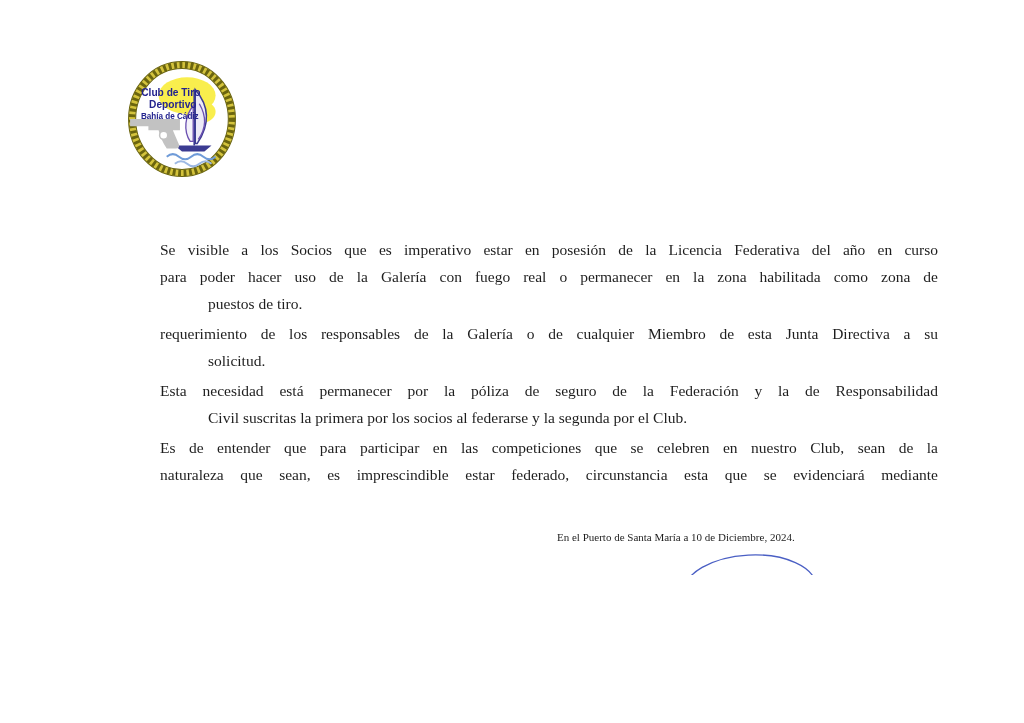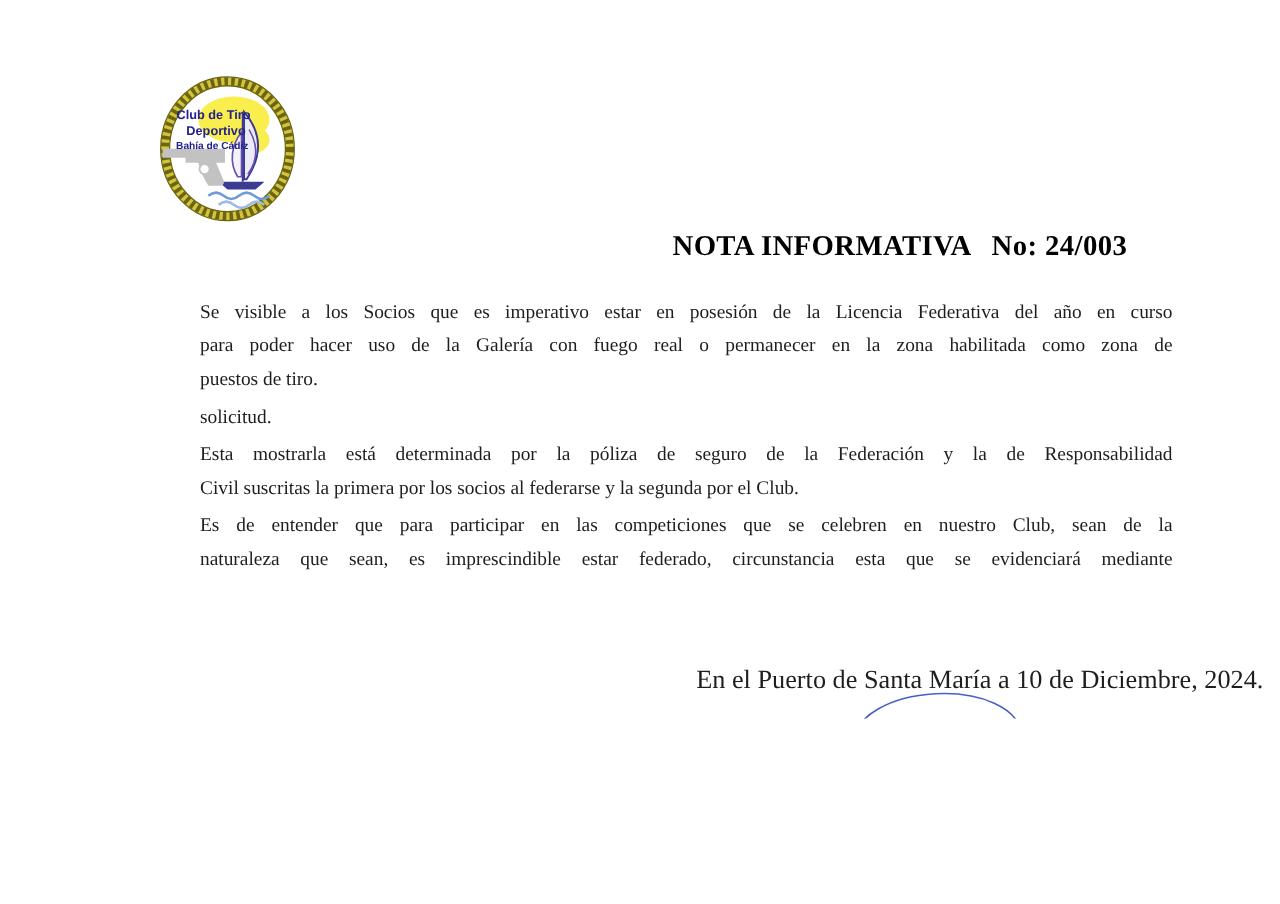--- a/index.html
+++ b/index.html
@@ -37,26 +37,26 @@
     position: absolute;
     left: 160px;
     top: 236px;
     width: 778px;
     font-size: 15.5px;
     line-height: 27px;
     color: #1e1e1e;
   }
   .body-text p { margin-bottom: 3px; }
   .jline { text-align: justify; text-align-last: justify; }
-  .lline { text-align: left; }
+  .lline { text-align: left; margin-left: 48px; }
   .dateline {
     position: absolute;
     left: 557px;
     top: 531px;
-    font-size: 21px;
+    font-size: 11px;
     color: #1e1e1e;
     white-space: nowrap;
   }
   .signature {
     position: absolute;
     left: 678px;
     top: 551px;
     width: 188px;
     height: 86px;
   }
@@ -109,35 +109,33 @@
     <path d="M48,103 q6,-5 12,0 t12,0 t12,0" fill="none" stroke-width="2" stroke="#9db9e4"></path>
 
     <path d="M4,59 L53,59 L53,70 L46,70 L52,84 Q53,88 49,88 L40,88 Q34,79 32,70 L22,70 L22,66 L4,66 Z" fill="#c2c2c2"></path>
     <circle cx="37" cy="75" r="4" fill="#ffffff" stroke="#c2c2c2" stroke-width="1.5"></circle>
 
     <text x="44" y="36" font-size="10" text-anchor="middle" fill="#23238e">Club de Tiro</text>
     <text x="46" y="48" font-size="10" text-anchor="middle" fill="#23238e">Deportivo</text>
     <text x="43" y="59" font-size="8" text-anchor="middle" fill="#23238e">Bahía de Cádiz</text>
   </svg>
 
-  <div class="title">
-    <span>NOTA INFORMATIVA</span><span class="title-number">No: 24/003</span>
-  </div>
 
   <div class="body-text">
     <p>
       <span class="jline" style="display:block">Se visible a los Socios que es imperativo estar en posesión de la Licencia Federativa del año en curso</span>
       <span class="jline" style="display:block">para poder hacer uso de la Galería con fuego real o permanecer en la zona habilitada  como zona de</span>
       <span class="lline" style="display:block">puestos de tiro.</span>
     </p>
     <p>
+      <span class="jline" style="display:block">requerimiento de los responsables de la Galería o de cualquier Miembro de  esta Junta Directiva a su</span>
       <span class="lline" style="display:block">solicitud.</span>
     </p>
     <p>
-      <span class="jline" style="display:block">Esta mostrarla está determinada por la  póliza de seguro de la Federación y la de Responsabilidad</span>
+      <span class="jline" style="display:block">Esta necesidad está permanecer por la  póliza de seguro de la Federación y la de Responsabilidad</span>
       <span class="lline" style="display:block">Civil suscritas la primera por los socios al federarse y la segunda  por el Club.</span>
     </p>
     <p>
       <span class="jline" style="display:block">Es de entender que para participar en las competiciones que se celebren en nuestro Club, sean de la</span>
       <span class="jline" style="display:block">naturaleza que sean, es imprescindible estar federado, circunstancia esta que se evidenciará mediante</span>
     </p>
   </div>
 
   <div class="dateline">En el Puerto de Santa María a 10 de Diciembre, 2024.</div>
 

